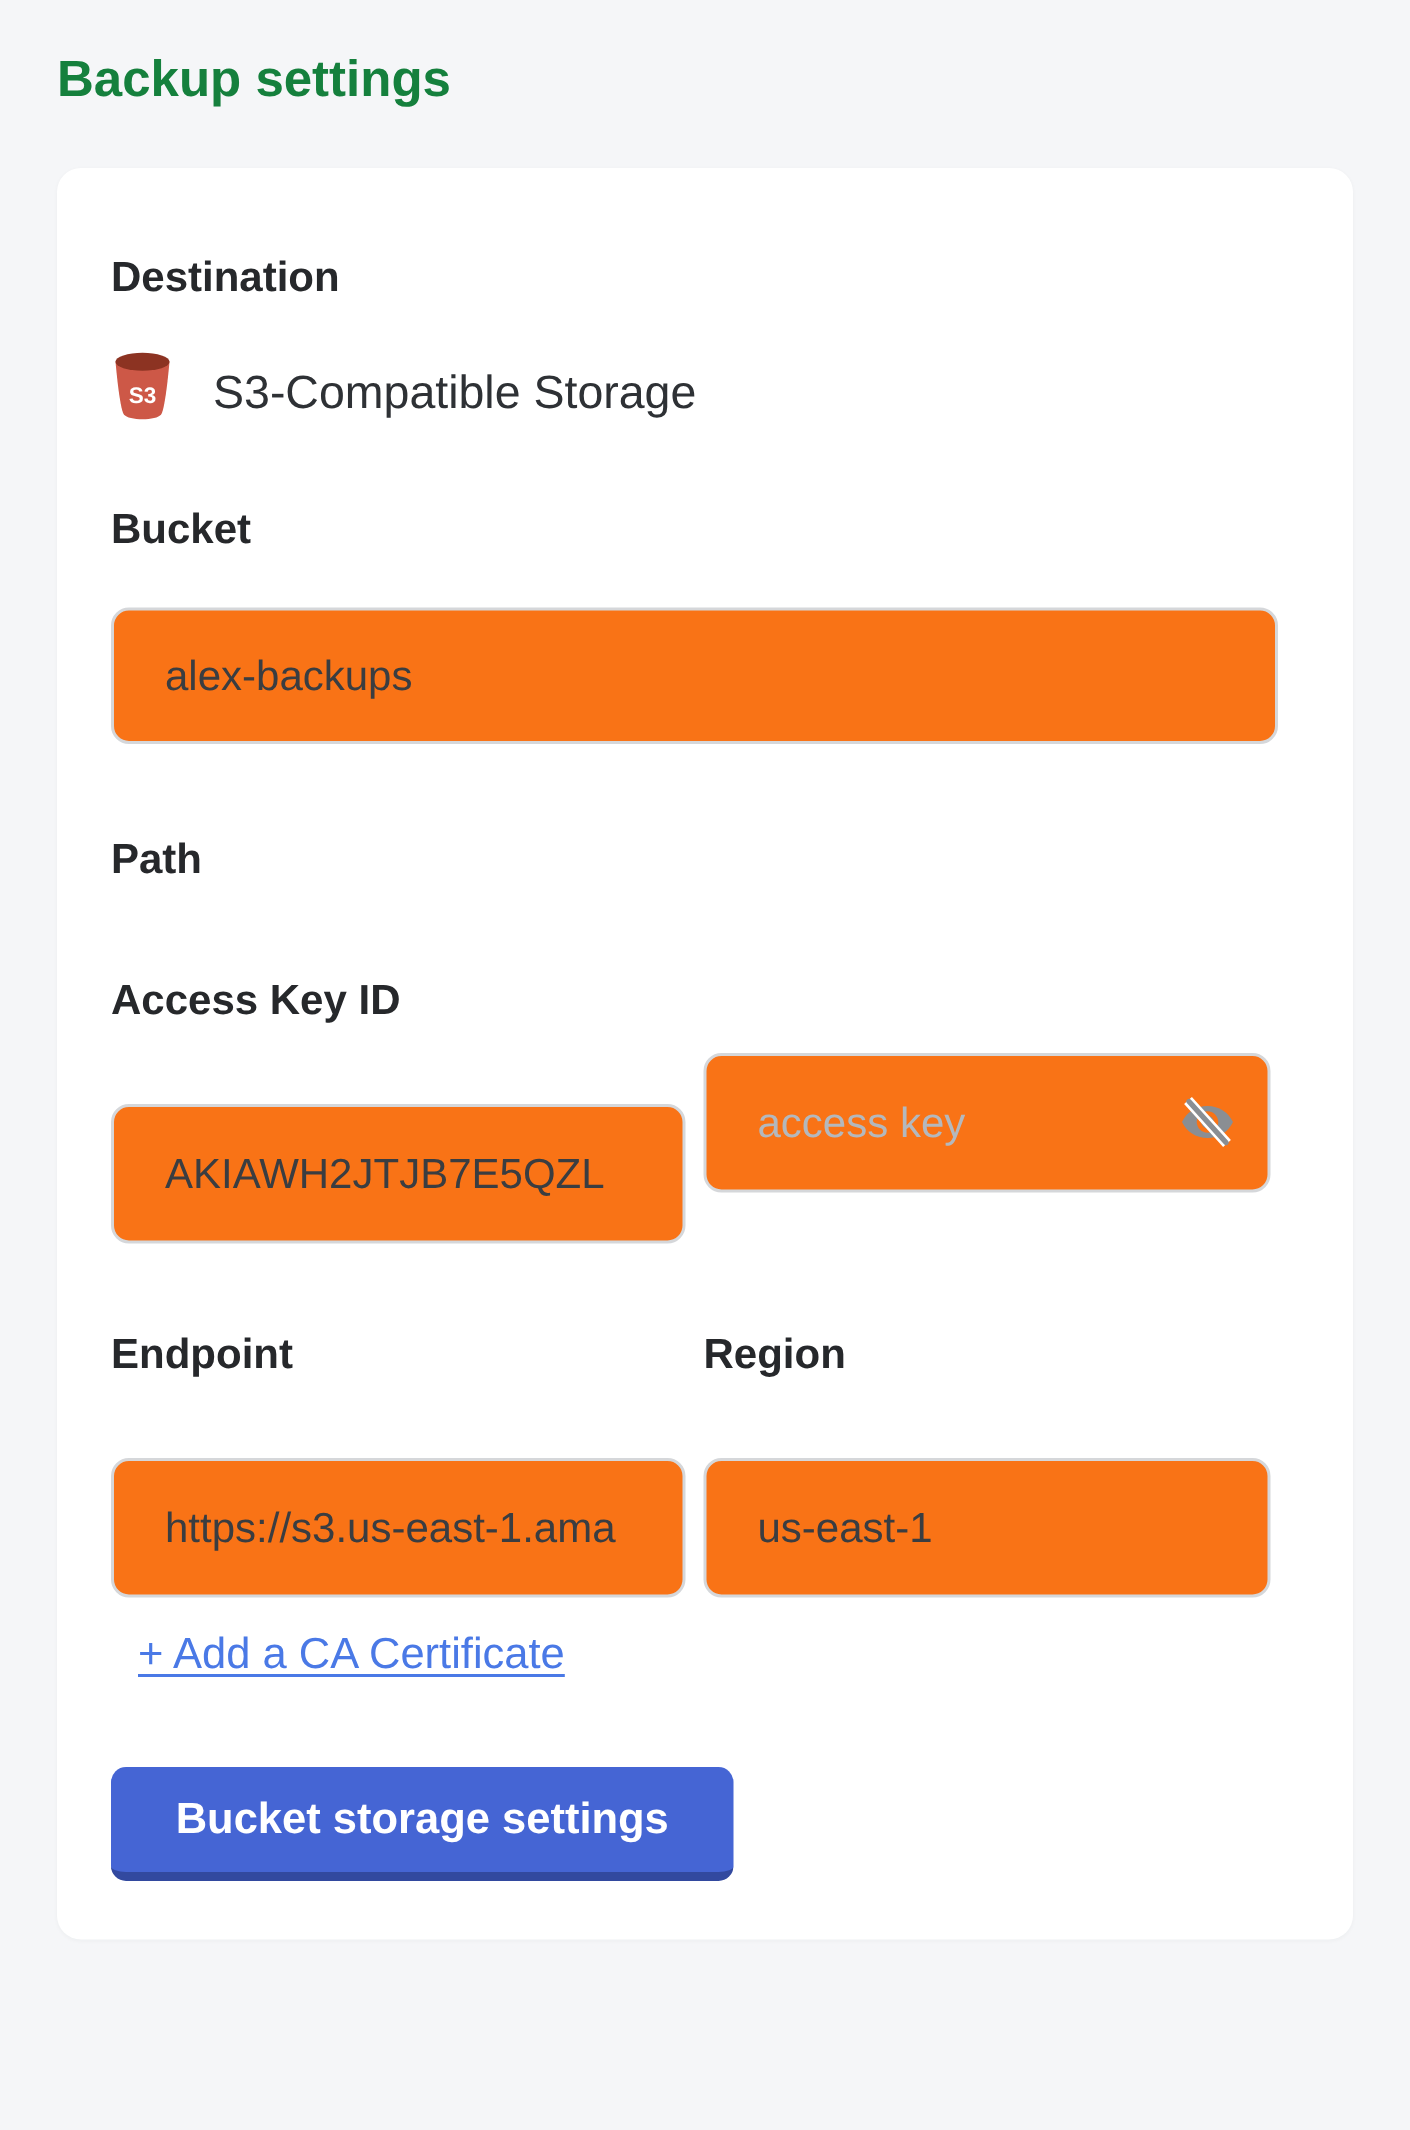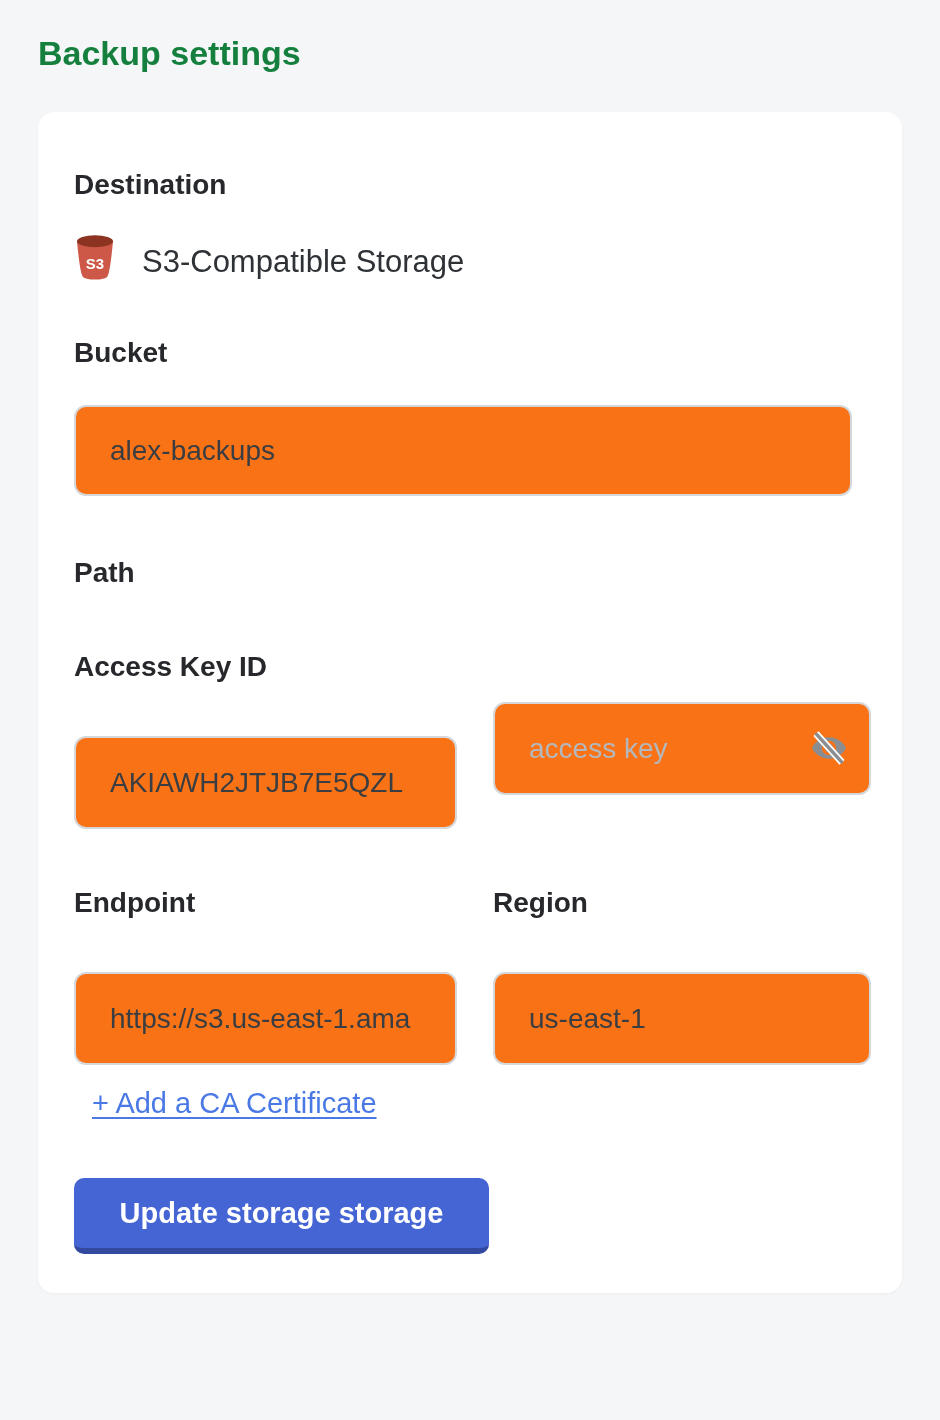--- a/index.html
+++ b/index.html
@@ -69,21 +69,21 @@
     font-family:"Liberation Sans", sans-serif;
     font-size:28px;
     color:var(--value-color);
     background:#f97316;
     outline:none;
   }
   .text-input::placeholder{color:var(--placeholder-color);opacity:1;}
   .two-col{
     display:grid;
     grid-template-columns:383px 378px;
-    column-gap:36px;
+    column-gap:12px;
     align-items:start;
   }
   .grid-keys{margin-top:60px;}
   .grid-endpoint{margin-top:57px;}
   .two-col .text-input{width:100%;height:93px;margin-top:52px;}
   .secret-wrap{position:relative;}
   .secret-wrap .text-input{padding-right:44px;}
   .eye-btn{
     position:absolute;
     right:20px;
@@ -172,15 +172,15 @@
       <input class="text-input" type="text" value="https://s3.us-east-1.ama" style="">
     </div>
     <div>
       <div class="field-label">Region</div>
       <input class="text-input" type="text" value="us-east-1" style="">
     </div>
   </div>
 
   <a href="#" class="ca-link">+ Add a CA Certificate</a>
 
-  <button class="submit-btn" type="button">Update storage storage</button>
+  <button class="submit-btn" type="button">Bucket storage settings</button>
 
 </div>
 
 </body></html>

